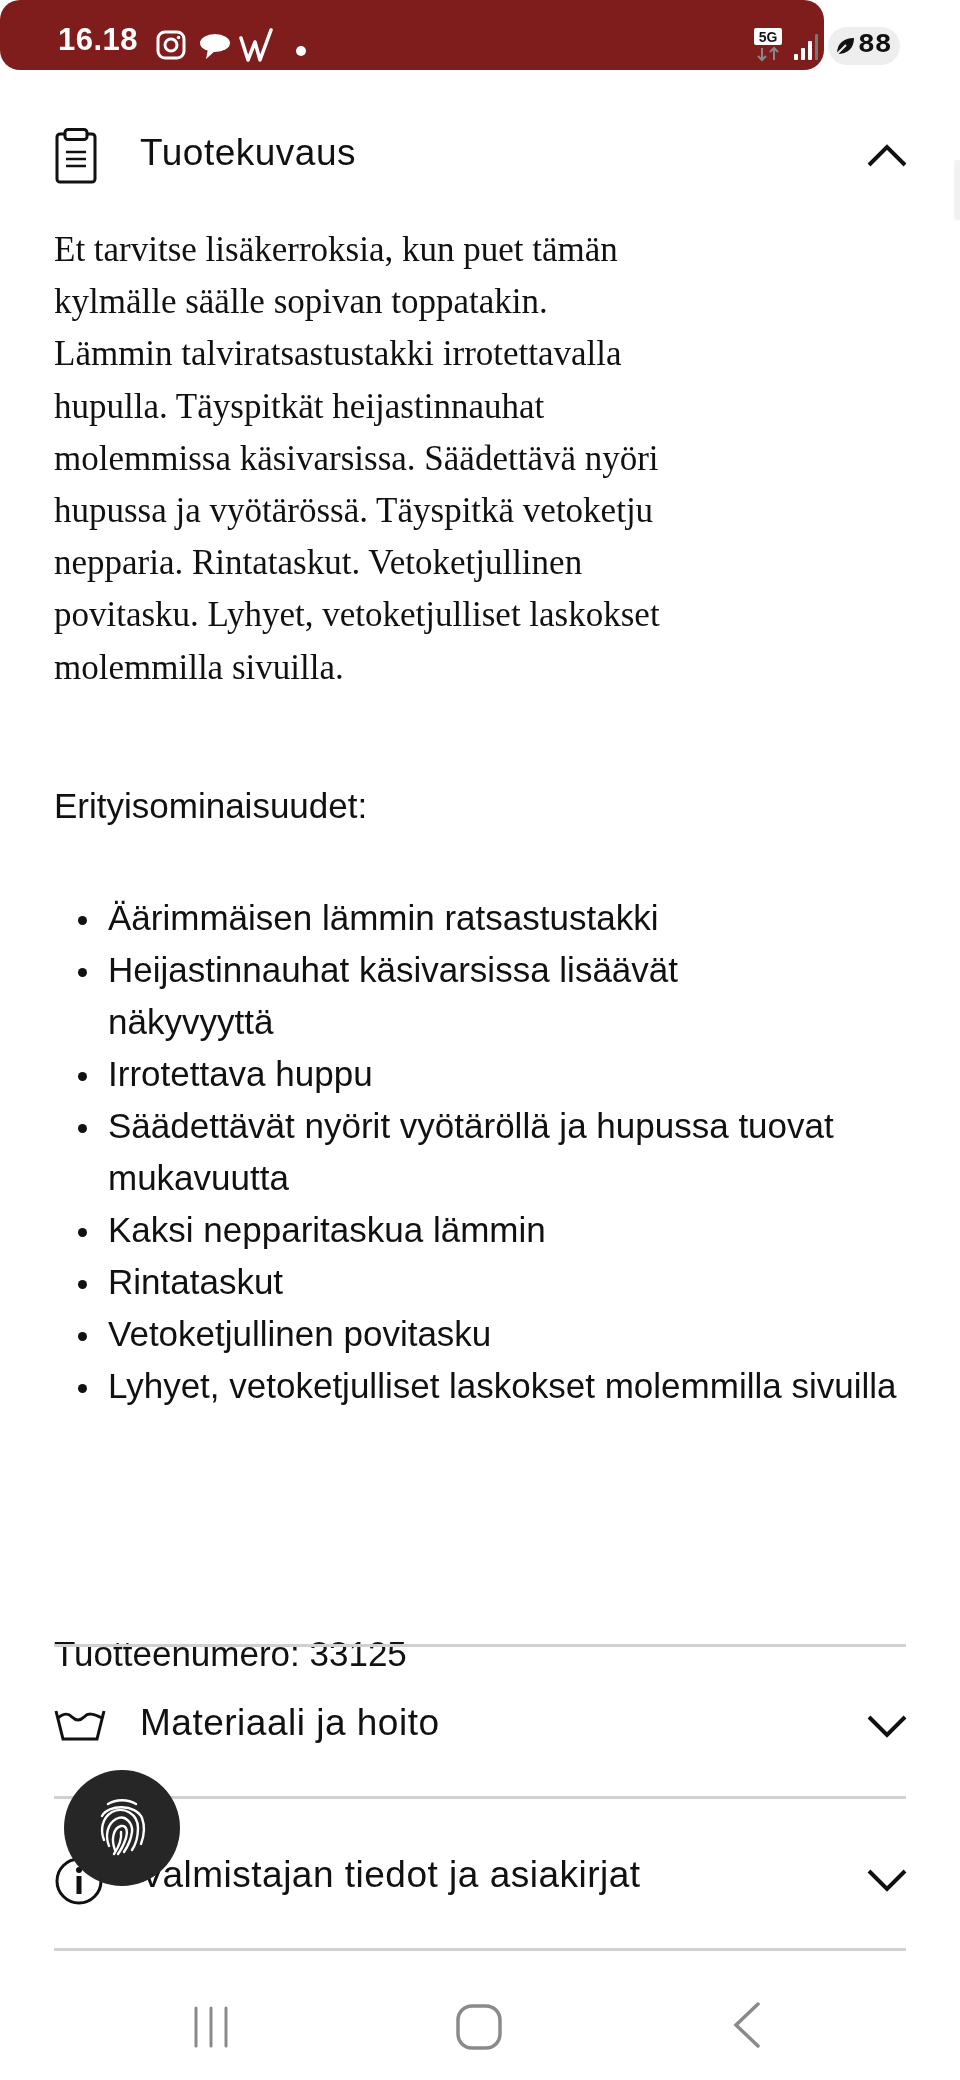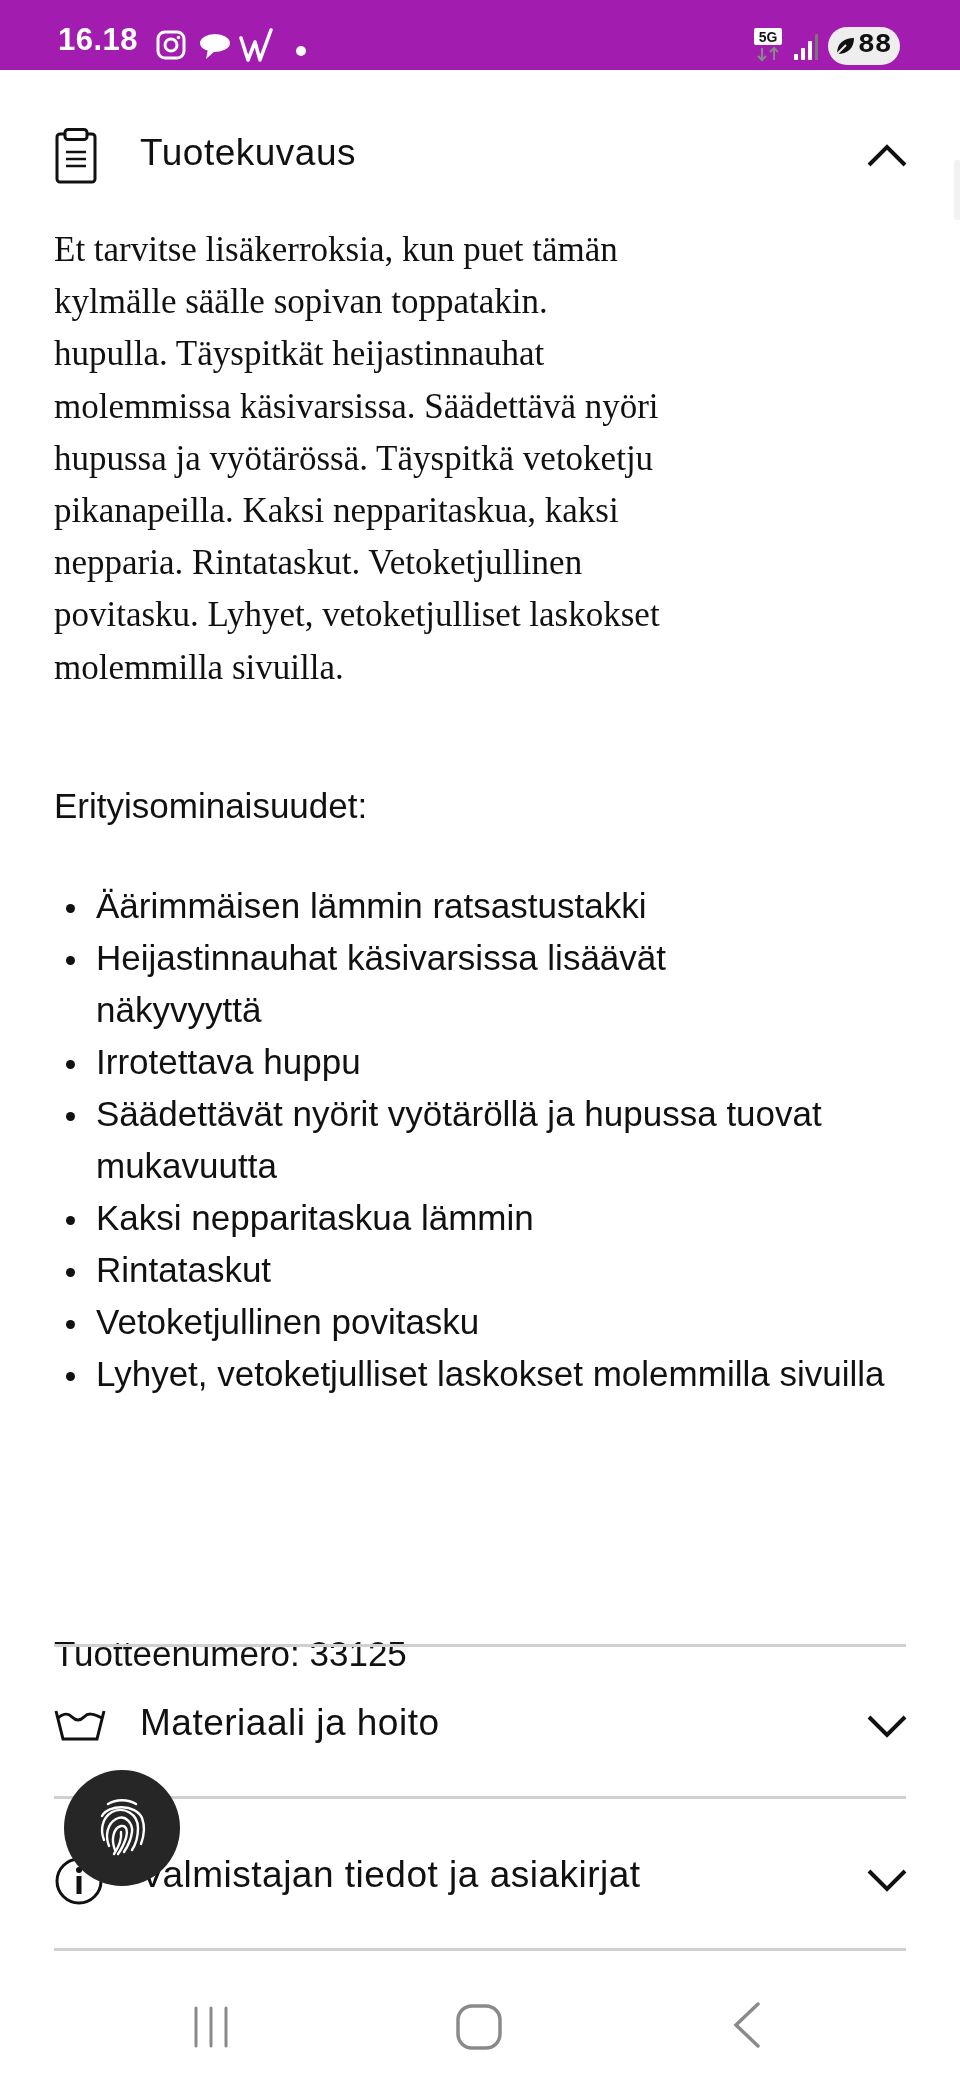--- a/index.html
+++ b/index.html
@@ -2,35 +2,36 @@
 <html><head>
 <meta charset="utf-8">
 <style>
   html, body { margin:0; padding:0; }
   body {
     width:960px; height:2080px; overflow:hidden; background:#ffffff;
     font-family:"Liberation Sans", "DejaVu Sans", sans-serif; color:#111111;
     position:relative;
   }
   .statusbar {
-    position:absolute; left:0; top:0; width:960px; height:70px; background:#a21caf;
+    position:absolute; left:0; top:0; width:824px; height:70px; background:#7f1d1d;
     color:#ffffff;
+    border-radius:20px;
   }
   .sb-time { position:absolute; left:58px; top:22px; font-size:31px; font-weight:bold; letter-spacing:0.5px; }
   .sb-icon { position:absolute; top:26px; }
 
   .section-header { position:absolute; left:0; width:852px; height:100px; }
   .section-icon { position:absolute; left:54px; }
   .section-title { position:absolute; left:140px; font-size:37px; letter-spacing:0.5px; color:#111; white-space:nowrap; }
   .chevron { position:absolute; left:866px; }
 
   .desc { position:absolute; left:54px; top:180px; width:860px; font-size:35px; line-height:52.2px; }
   .desc p { margin:0;font-family:Liberation Serif, serif; }
   .features-label { position:absolute; left:54px; top:718px; font-size:35px; }
-  .features { position:absolute; left:54px; top:812px; width:880px; margin:0; padding:0; list-style:none; font-size:35px; line-height:52px; }
+  .features { position:absolute; left:54px; top:812px; width:880px; margin:12px; padding:0; list-style:none; font-size:35px; line-height:52px; }
   .features li { position:relative; padding-left:42px; }
   .features li::before { content:""; position:absolute; left:12px; top:24px; width:9px; height:9px; border-radius:50%; background:#111; }
   .product-number { position:absolute; left:54px; top:1476px; font-size:35px; }
   .divider { position:absolute; left:54px; width:852px; height:3px; background:#d0d0d0; }
 
   .fab {
     position:absolute; left:64px; top:1770px; width:116px; height:116px; border-radius:50%;
     background:#262626; display:flex; align-items:center; justify-content:center;
   }
   .navbar { position:absolute; left:0; top:1970px; width:960px; height:110px; background:#ffffff; }
@@ -106,24 +107,24 @@
   <span class="chevron" style="top:34px;">
     <svg width="42" height="26" viewBox="0 0 42 26">
         <path d="M3 23 L21 5 L39 23" fill="none" stroke="#111" stroke-width="4"></path>
       </svg>
   </span>
 </div>
 
 <div class="desc" style="top:224px;">
   <p>Et tarvitse lisäkerroksia, kun puet tämän</p>
   <p>kylmälle säälle sopivan toppatakin.</p>
+  <p>Lämmin talviratsastustakki irrotettavalla</p>
   <p>hupulla. Täyspitkät heijastinnauhat</p>
   <p>molemmissa käsivarsissa. Säädettävä nyöri</p>
   <p>hupussa ja vyötärössä. Täyspitkä vetoketju</p>
-  <p>pikanapeilla. Kaksi nepparitaskua, kaksi</p>
   <p>nepparia. Rintataskut. Vetoketjullinen</p>
   <p>povitasku. Lyhyet, vetoketjulliset laskokset</p>
   <p>molemmilla sivuilla.</p>
 </div>
 
 <div class="features-label" style="top:786px;">Erityisominaisuudet:</div>
 
 <ul class="features" style="top:880px;width:860px;">
   <li>Äärimmäisen lämmin ratsastustakki</li>
   <li style="width:700px;">Heijastinnauhat käsivarsissa lisäävät näkyvyyttä</li>

